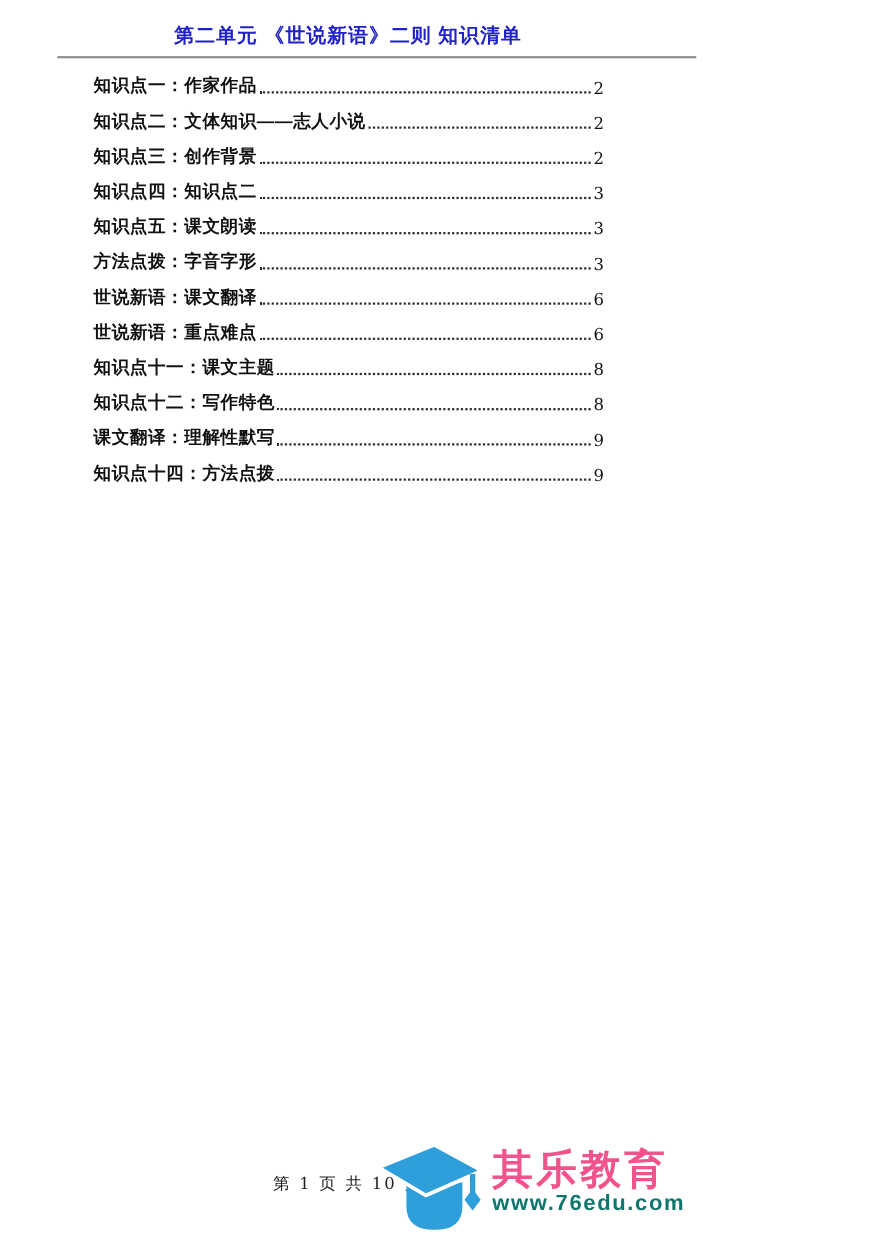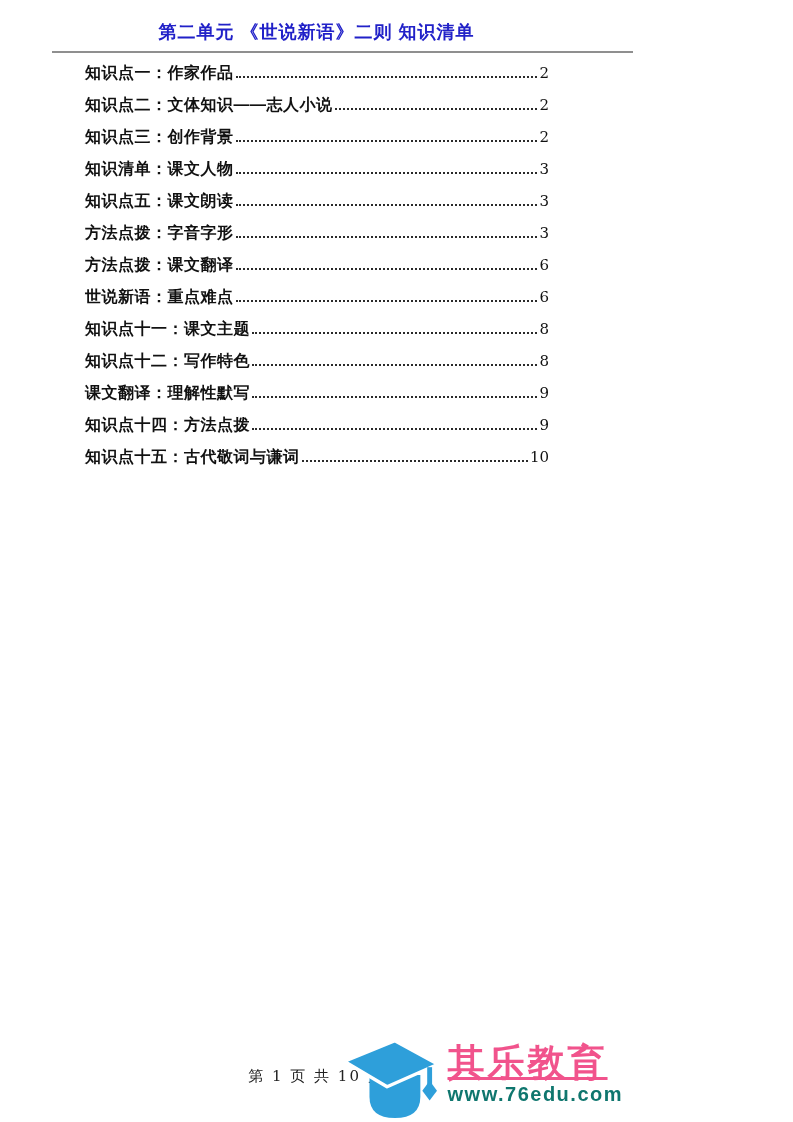--- a/index.html
+++ b/index.html
@@ -36,21 +36,21 @@
   }
   .toc {
     position: absolute;
     top: 57px;
     left: 85px;
     right: 84px;
   }
   .toc-row {
     height: 32px;
     display: flex;
-    align-items: center;
+    align-items: flex-end;
     cursor: pointer;
   }
   .toc-label {
     font-size: 16px;
     font-weight: bold;
     color: #111111;
     white-space: nowrap;
     letter-spacing: 0.5px;
   }
   .toc-dots {
@@ -96,21 +96,20 @@
     flex-direction: column;
     align-items: flex-start;
   }
   .brand-name {
     font-size: 37px;
     font-weight: bold;
     color: #f1538c;
     line-height: 1.05;
     letter-spacing: 3px;
     white-space: nowrap;
-    text-decoration: underline;
   }
   .brand-website {
     font-size: 20px;
     font-weight: bold;
     color: #0f766e;
     letter-spacing: 1.5px;
     white-space: nowrap;
   }
 </style>
 </head>
@@ -131,36 +130,36 @@
       <span class="toc-label">知识点二：文体知识——志人小说</span>
       <span class="toc-dots"></span>
       <span class="toc-page">2</span>
     </div>
     <div class="toc-row">
       <span class="toc-label">知识点三：创作背景</span>
       <span class="toc-dots"></span>
       <span class="toc-page">2</span>
     </div>
     <div class="toc-row">
-      <span class="toc-label">知识清单：课文人物</span>
+      <span class="toc-label">知识点四：知识点二</span>
       <span class="toc-dots"></span>
       <span class="toc-page">3</span>
     </div>
     <div class="toc-row">
       <span class="toc-label">知识点五：课文朗读</span>
       <span class="toc-dots"></span>
       <span class="toc-page">3</span>
     </div>
     <div class="toc-row">
       <span class="toc-label">方法点拨：字音字形</span>
       <span class="toc-dots"></span>
       <span class="toc-page">3</span>
     </div>
     <div class="toc-row">
-      <span class="toc-label">方法点拨：课文翻译</span>
+      <span class="toc-label">世说新语：课文翻译</span>
       <span class="toc-dots"></span>
       <span class="toc-page">6</span>
     </div>
     <div class="toc-row">
       <span class="toc-label">世说新语：重点难点</span>
       <span class="toc-dots"></span>
       <span class="toc-page">6</span>
     </div>
     <div class="toc-row">
       <span class="toc-label">知识点十一：课文主题</span>
@@ -174,25 +173,20 @@
     </div>
     <div class="toc-row">
       <span class="toc-label">课文翻译：理解性默写</span>
       <span class="toc-dots"></span>
       <span class="toc-page">9</span>
     </div>
     <div class="toc-row">
       <span class="toc-label">知识点十四：方法点拨</span>
       <span class="toc-dots"></span>
       <span class="toc-page">9</span>
-    </div>
-    <div class="toc-row">
-      <span class="toc-label">知识点十五：古代敬词与谦词</span>
-      <span class="toc-dots"></span>
-      <span class="toc-page">10</span>
     </div>
   </div>
 
   <div class="footer-page">第 1 页 共 10 页</div>
 
   <div class="logo">
     <svg class="logo-cap" viewBox="0 0 100 92" xmlns="http://www.w3.org/2000/svg">
 
       <path d="M28 46 L80 46 L80 68 Q80 90 54 90 Q28 90 28 68 Z" fill="#2e9fda"></path>
 

